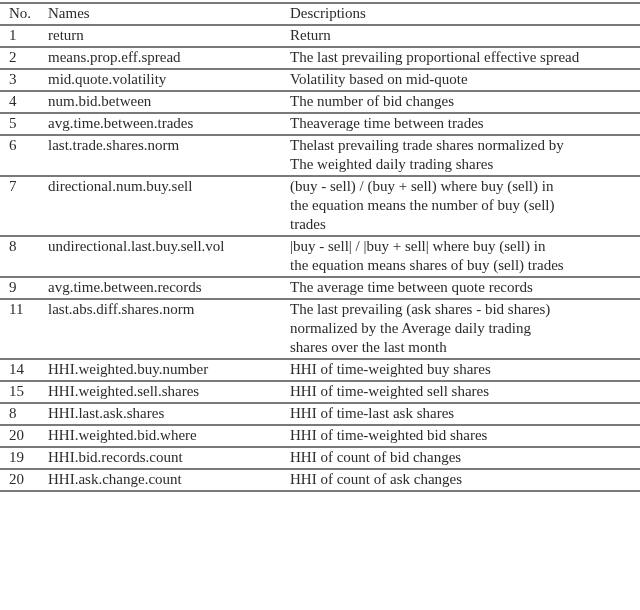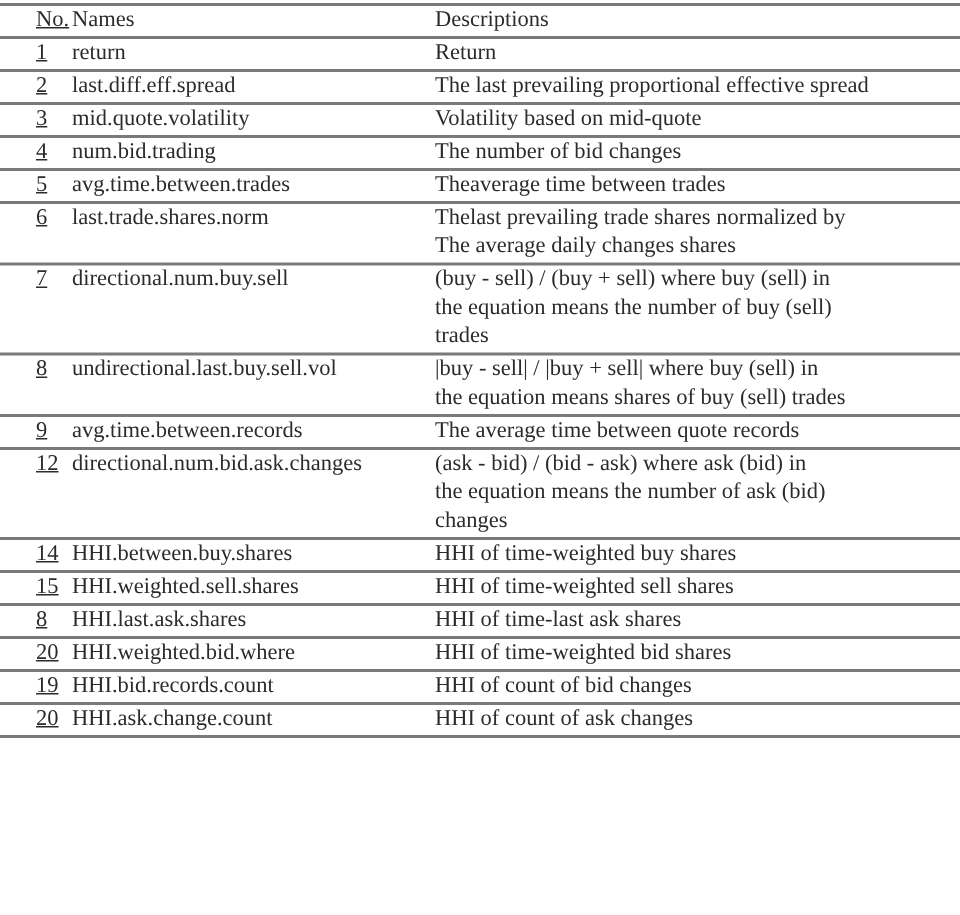--- a/index.html
+++ b/index.html
@@ -31,21 +31,21 @@
   }
   th,td{
     vertical-align:top;
     text-align:left;
     font-weight:normal;
     padding:0 0 1px 0;
   }
   col.c-no{width:48px;}
   col.c-name{width:242px;}
   col.c-desc{width:350px;}
-  .cell-no{padding-left:24px;text-decoration:underline;}
+  .cell-no{padding-left:9px;}
   .cell-desc{
     white-space:pre-line;
     padding-right:2px;
   }
 </style>
 </head>
 <body>
 
 <table class="features">
   <colgroup>
@@ -62,47 +62,47 @@
   </thead>
   <tbody>
   <tr>
     <td class="cell-no">1</td>
     <td class="cell-name">return</td>
     <td class="cell-desc">Return</td>
   </tr>
 
   <tr>
     <td class="cell-no">2</td>
-    <td class="cell-name">last.diff.eff.spread</td>
+    <td class="cell-name">means.prop.eff.spread</td>
     <td class="cell-desc">The last prevailing proportional effective spread</td>
   </tr>
 
   <tr>
     <td class="cell-no">3</td>
     <td class="cell-name">mid.quote.volatility</td>
     <td class="cell-desc">Volatility based on mid-quote</td>
   </tr>
 
   <tr>
     <td class="cell-no">4</td>
-    <td class="cell-name">num.bid.trading</td>
+    <td class="cell-name">num.bid.between</td>
     <td class="cell-desc">The number of bid changes</td>
   </tr>
 
   <tr>
     <td class="cell-no">5</td>
     <td class="cell-name">avg.time.between.trades</td>
     <td class="cell-desc">Theaverage time between trades</td>
   </tr>
 
   <tr>
     <td class="cell-no">6</td>
     <td class="cell-name">last.trade.shares.norm</td>
     <td class="cell-desc">Thelast prevailing trade shares normalized by
-The average daily changes shares</td>
+The weighted daily trading shares</td>
   </tr>
 
   <tr>
     <td class="cell-no">7</td>
     <td class="cell-name">directional.num.buy.sell</td>
     <td class="cell-desc">(buy - sell) / (buy + sell) where buy (sell) in
 the equation means the number of buy (sell)
 trades</td>
   </tr>
 
@@ -113,33 +113,33 @@
 the equation means shares of buy (sell) trades</td>
   </tr>
 
   <tr>
     <td class="cell-no">9</td>
     <td class="cell-name">avg.time.between.records</td>
     <td class="cell-desc">The average time between quote records</td>
   </tr>
 
 
+  <tr>
+    <td class="cell-no">11</td>
+    <td class="cell-name">last.abs.diff.shares.norm</td>
+    <td class="cell-desc">The last prevailing (ask shares - bid shares)
+normalized by the Average daily trading
+shares over the last month</td>
+  </tr>
 
-  <tr>
-    <td class="cell-no">12</td>
-    <td class="cell-name">directional.num.bid.ask.changes</td>
-    <td class="cell-desc">(ask - bid) / (bid - ask) where ask (bid) in
-the equation means the number of ask (bid)
-changes</td>
-  </tr>
 
 
   <tr>
     <td class="cell-no">14</td>
-    <td class="cell-name">HHI.between.buy.shares</td>
+    <td class="cell-name">HHI.weighted.buy.number</td>
     <td class="cell-desc">HHI of time-weighted buy shares</td>
   </tr>
 
   <tr>
     <td class="cell-no">15</td>
     <td class="cell-name">HHI.weighted.sell.shares</td>
     <td class="cell-desc">HHI of time-weighted sell shares</td>
   </tr>
 
   <tr>

